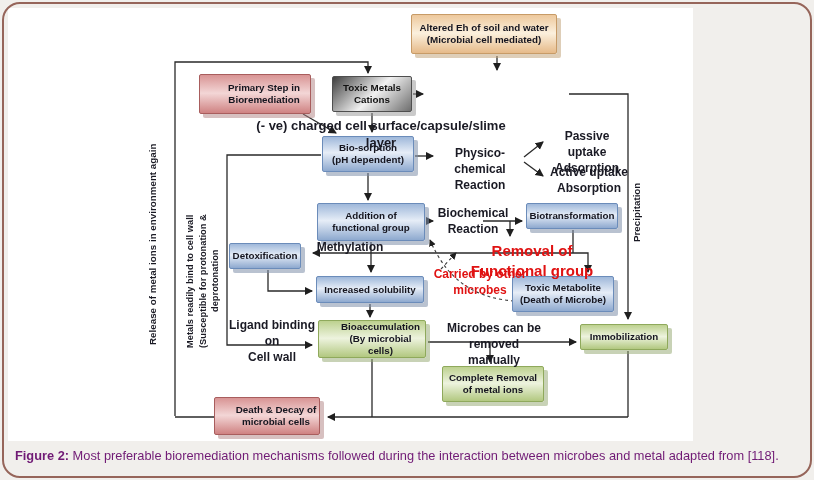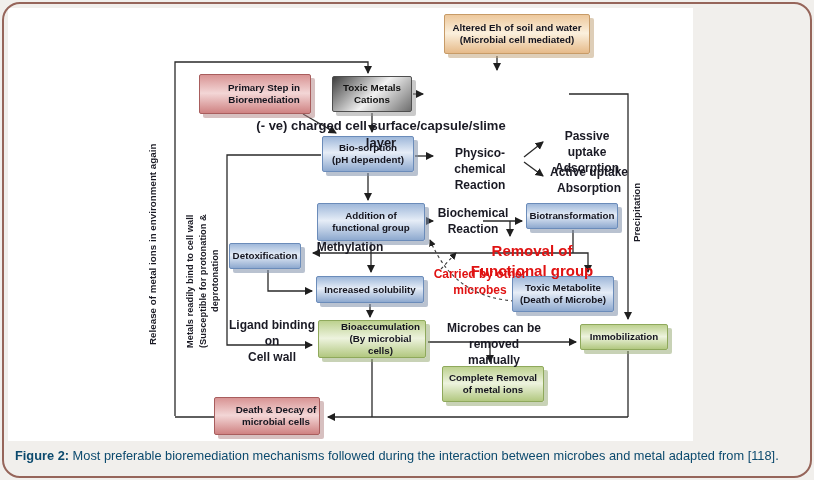--- a/index.html
+++ b/index.html
@@ -30,21 +30,21 @@
     position:absolute;font-weight:bold;font-size:12px;line-height:1.32;
     text-align:center;white-space:pre-line;color:#1a1a24;
   }
   .red{color:#e01212;}
   .vtext{
     position:absolute;writing-mode:vertical-rl;transform:rotate(180deg);
     font-weight:bold;font-size:9.8px;line-height:1.35;text-align:center;
     white-space:pre-line;color:#1a1a24;display:flex;align-items:center;
   }
   #caption{
-    position:absolute;left:15px;top:448px;width:784px;font-size:12.8px;color:#0c4a6e;
+    position:absolute;left:15px;top:448px;width:784px;font-size:12.8px;color:#701a75;
   }
   #caption .cap-b{font-weight:bold;}
 </style>
 </head>
 <body>
 
 <div id="stage">
   <div id="panel"></div>
 
   <svg class="wires" width="814" height="480" viewBox="0 0 814 480">
@@ -80,21 +80,21 @@
       <path d="M628,351 V417"></path>
       <path d="M628,417 H328" marker-end="url(#ah)"></path>
       <path d="M215,417 H175"></path>
     </g>
     <g stroke="#3a3a3a" stroke-width="1.1" fill="none" stroke-dasharray="3,3">
       <path d="M550,300 C480,308 448,282 430,240" marker-end="url(#ah)"></path>
       <path d="M441,269 L456,253" marker-end="url(#ah)"></path>
     </g>
   </svg>
 
-  <div class="node tan" style="left:444px;top:14px;width:146px;height:40px;">
+  <div class="node tan" style="left:411px;top:14px;width:146px;height:40px;">
     <span>Altered Eh of soil and water
 (Microbial cell mediated)</span>
   </div>
   <div class="node pink" style="left:199px;top:74px;width:112px;height:40px;">
     <span>Primary Step in
 Bioremediation</span>
   </div>
   <div class="node gray" style="left:332px;top:76px;width:80px;height:36px;color:#111;">
     <span>Toxic Metals
 Cations</span>

